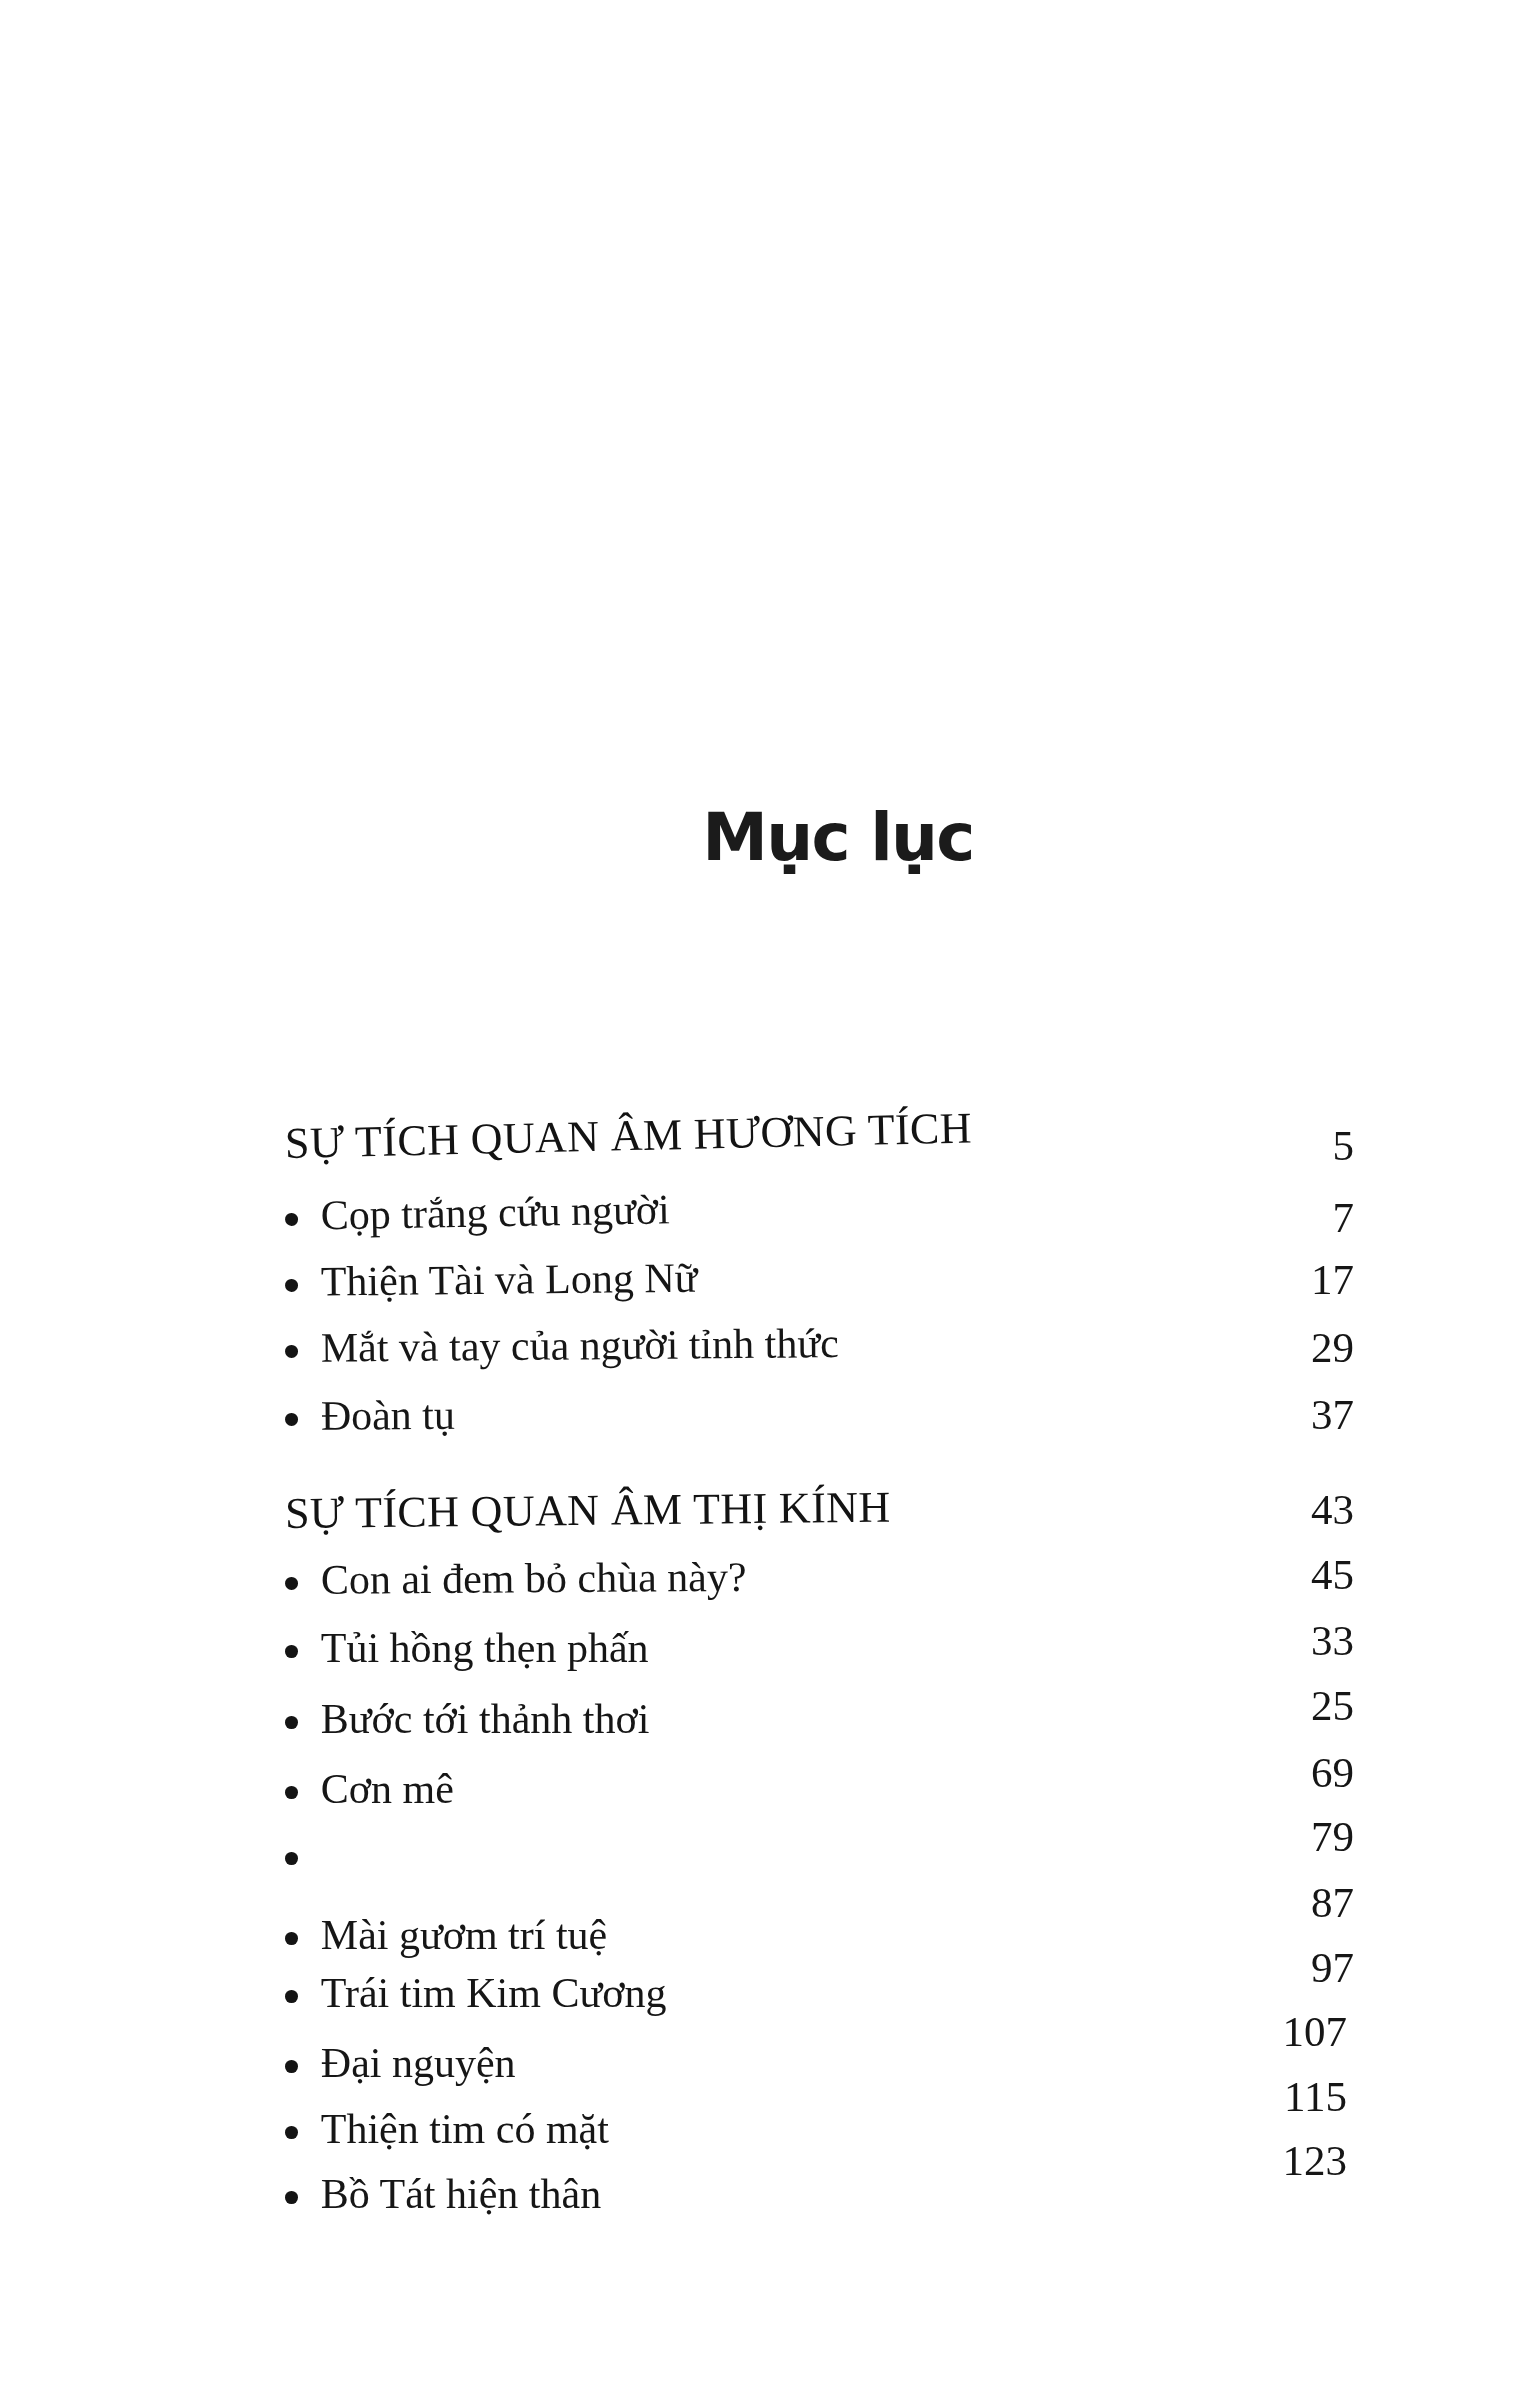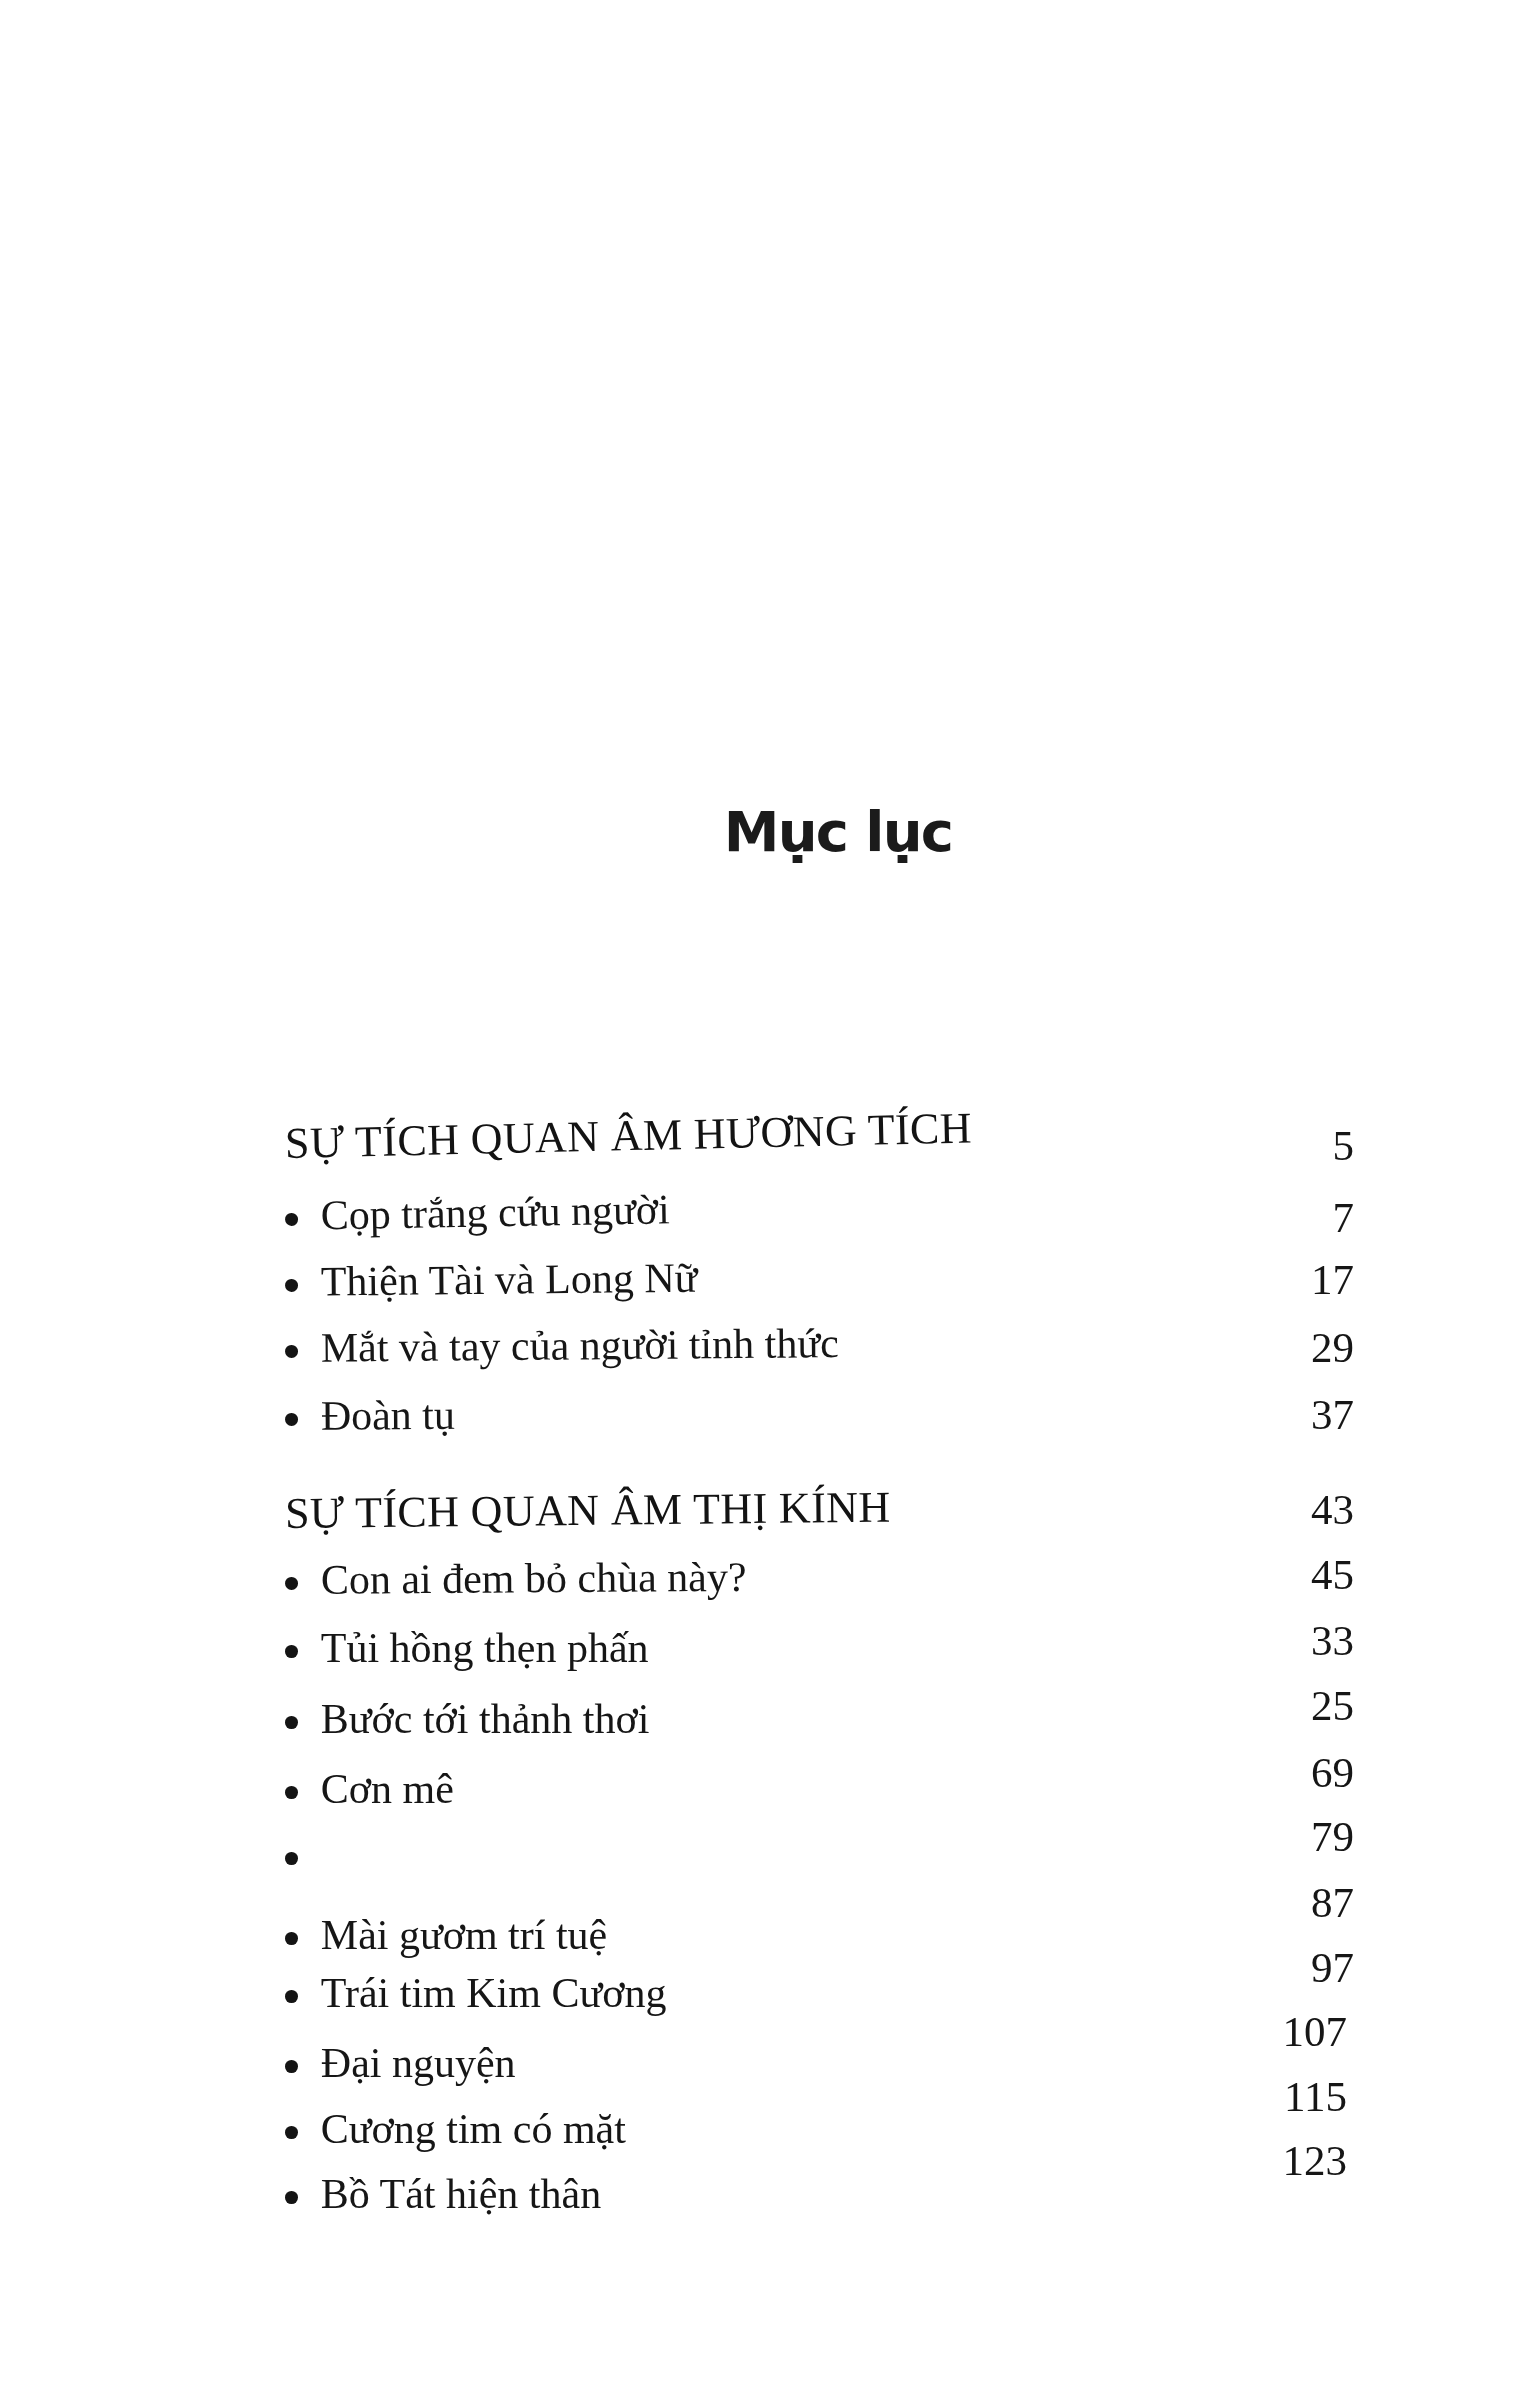--- a/index.html
+++ b/index.html
@@ -15,21 +15,21 @@
   }
 
   .title {
     position: absolute;
     top: 799px;
     left: 838px;
     transform: translateX(-50%);
     margin: 0;
     font-family: "DejaVu Sans", sans-serif;
     font-weight: 700;
-    font-size: 56px;
+    font-size: 66px;
     letter-spacing: -1.7px;
     color: #1b1b1b;
     white-space: nowrap;
   }
 
   .rows .row {
     position: absolute;
     left: 285px;
     height: 54px;
     display: flex;
@@ -139,21 +139,21 @@
     <div class="row entry" style="top:1966px">
       <span class="bullet"></span>
       <span class="txt">Trái tim Kim Cương</span>
     </div>
     <div class="row entry" style="top:2036px">
       <span class="bullet"></span>
       <span class="txt">Đại nguyện</span>
     </div>
     <div class="row entry" style="top:2102px">
       <span class="bullet"></span>
-      <span class="txt">Cương tim có mặt</span>
+      <span class="txt">Thiện tim có mặt</span>
     </div>
     <div class="row entry" style="top:2167px">
       <span class="bullet"></span>
       <span class="txt">Bồ Tát hiện thân</span>
     </div>
   </div>
 
   <div class="pagenums">
     <div class="pagenum" style="top:1119px">5</div>
     <div class="pagenum" style="top:1191px">7</div>

